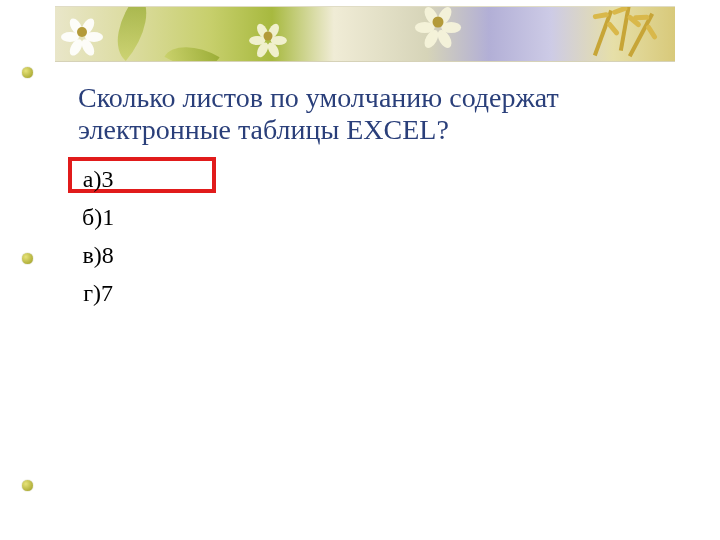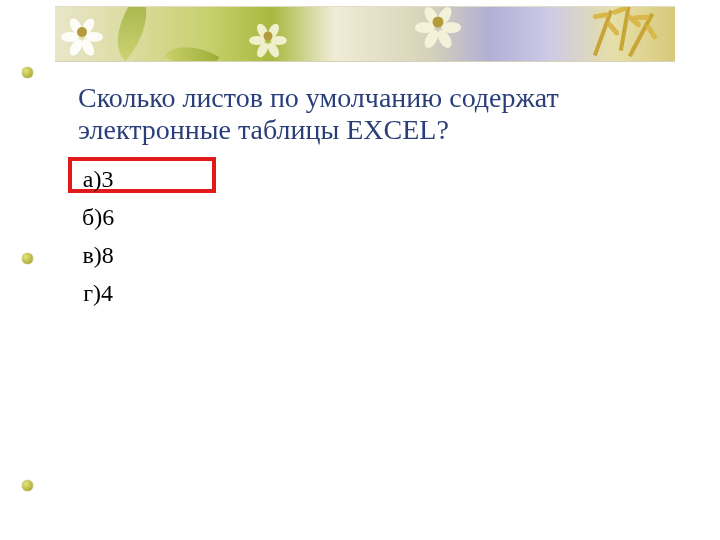--- a/index.html
+++ b/index.html
@@ -181,18 +181,18 @@
   <span class="edge-dot" style="top:67px;"></span>
   <span class="edge-dot" style="top:253px;"></span>
   <span class="edge-dot" style="top:480px;"></span>
 
   <div class="title">Сколько листов по умолчанию содержат электронные таблицы EXCEL?</div>
 
   <div class="highlight"></div>
 
   <div class="answers">
     <div class="opt">а)3</div>
-    <div class="opt">б)6</div>
+    <div class="opt">б)1</div>
     <div class="opt">в)8</div>
-    <div class="opt">г)4</div>
+    <div class="opt">г)7</div>
   </div>
 
 </div>
 
 </body></html>

